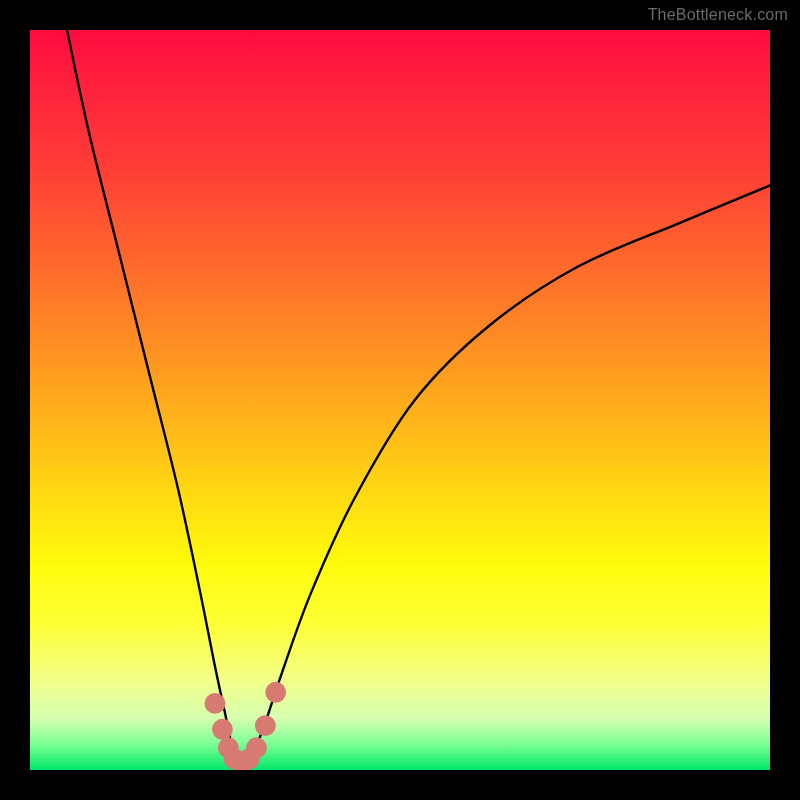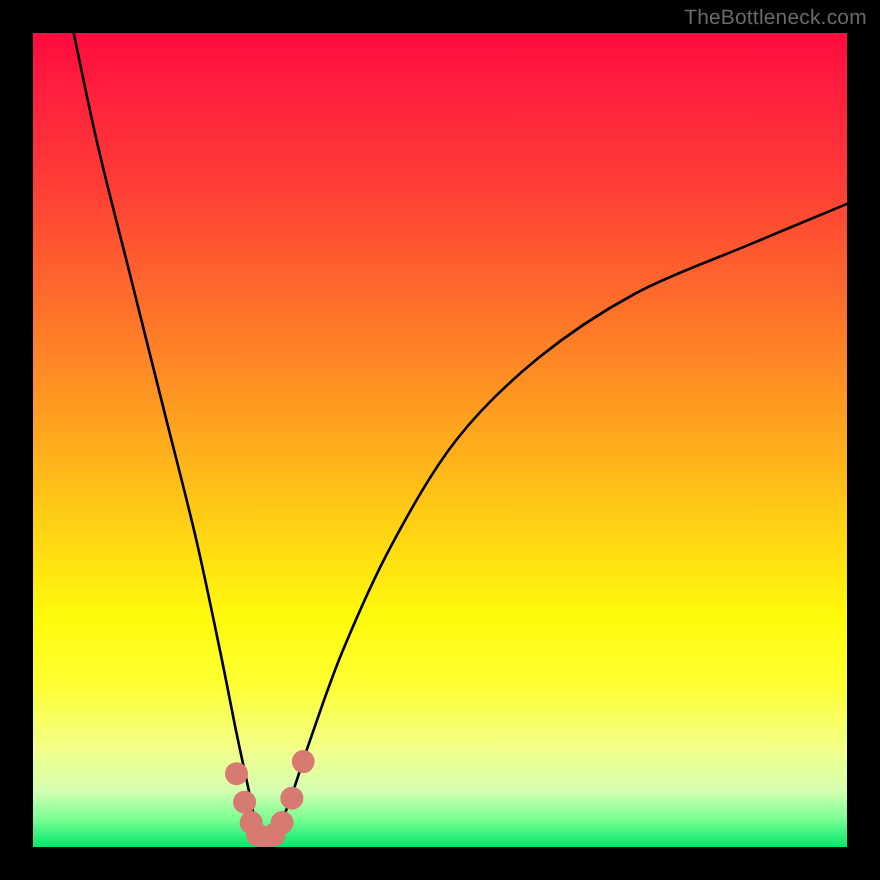--- a/index.html
+++ b/index.html
@@ -39,21 +39,21 @@
       #d6ffb0 93%,
       #7cff93 96.5%,
       #00e86a 100%
     );
   }
   .attribution {
     position: absolute;
     top: 6px;
     right: 12px;
     color: #6a6a6a;
-    font-size: 19px;
+    font-size: 16px;
     letter-spacing: 0.2px;
     user-select: none;
   }
   svg.curve {
     position: absolute;
     left: 0;
     top: 0;
     width: 740px;
     height: 740px;
   }

